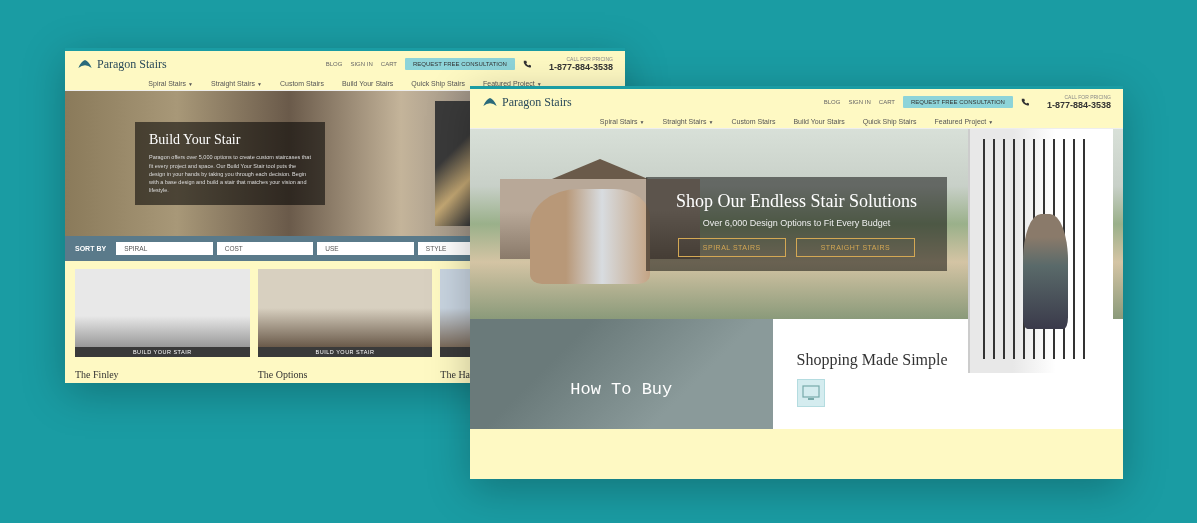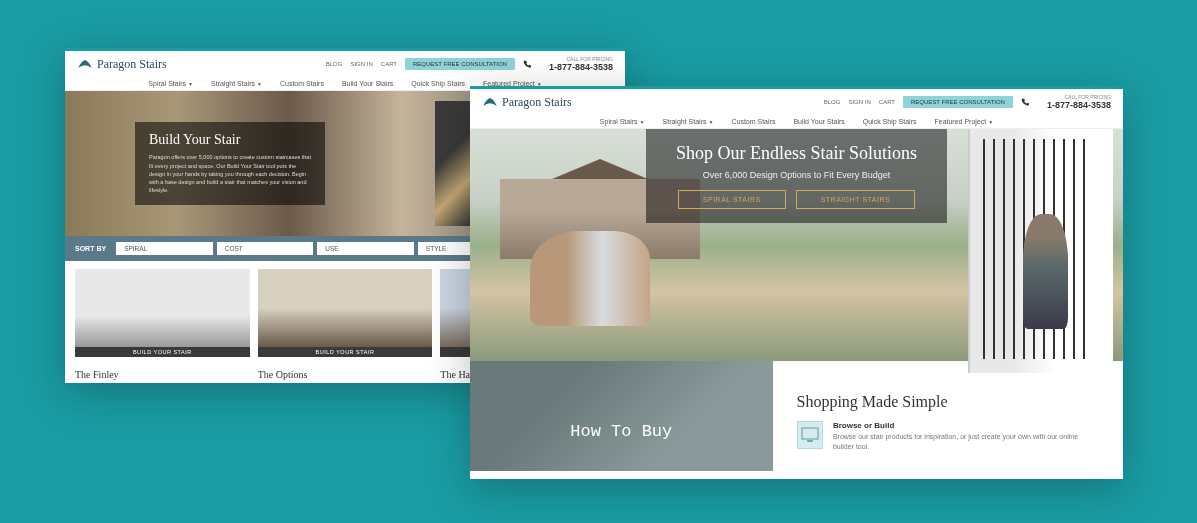--- a/index.html
+++ b/index.html
@@ -1,17 +1,17 @@
 <!DOCTYPE html>
 <html><head>
 <meta charset="utf-8">
 <style>
 *{margin:0;padding:0;box-sizing:border-box;font-family:Arial,Helvetica,sans-serif}
 body{background:#1a9ca3;width:1197px;height:523px;position:relative;overflow:hidden}
-.card{position:absolute;background:#ffffff;box-shadow:0 10px 40px rgba(0,0,0,.25);overflow:hidden}
+.card{position:absolute;background:#fef9c3;box-shadow:0 10px 40px rgba(0,0,0,.25);overflow:hidden}
 .card1{left:65px;top:48px;width:560px;height:335px;border-top:3px solid #1a9ca3}
 .card2{left:470px;top:86px;width:653px;height:393px;border-top:3px solid #1a9ca3}
 .topbar{display:flex;align-items:center;justify-content:space-between;padding:4px 12px;height:26px}
 .logo{display:flex;align-items:center;gap:4px}
 .logo-icon{width:16px;height:12px}
 .logo-text{font-family:Georgia,serif;font-size:12px;color:#2a4a5a}
 .toplinks{display:flex;align-items:center;gap:8px;font-size:6px;color:#666}
 .toplinks span{cursor:pointer}
 .btn-consult{background:#8dd4d9;padding:3px 8px;font-size:6px;color:#333;border-radius:1px;cursor:pointer}
 .phone{display:flex;align-items:center;gap:18px}
@@ -30,21 +30,21 @@
 .filter-box{background:#fff;padding:3px 8px;font-size:6.5px;color:#555;flex:1;cursor:pointer}
 .cards-row{display:flex;gap:8px;padding:8px 10px}
 .pcard{flex:1;display:flex;flex-direction:column}
 .pcard-img{height:78px;background:#ddd;position:relative}
 .pimg1{background:linear-gradient(180deg,#e8e8e8 60%,#999 100%)}
 .pimg2{background:linear-gradient(180deg,#d8d0c0 50%,#6a5a4a 100%)}
 .pimg3{background:linear-gradient(180deg,#c8d4e0 50%,#7a6a5a 100%)}
 .pcard-tag{background:#3a3a3a;color:#fff;text-align:center;font-size:5.5px;padding:2px 0;letter-spacing:.5px}
 .pcard-title{font-family:Georgia,serif;font-size:10px;color:#333;margin:12px 0 2px}
 .pcard-desc{font-size:5px;color:#777;line-height:1.4}
-.hero2{position:relative;height:232px;background:linear-gradient(180deg,#d8e0d8 0%,#c8d0c8 30%,#9ab08a 50%,#d4c4a4 70%,#8a9a7a 100%);display:flex;align-items:flex-start;justify-content:center}
+.hero2{position:relative;height:190px;background:linear-gradient(180deg,#d8e0d8 0%,#c8d0c8 30%,#9ab08a 50%,#d4c4a4 70%,#8a9a7a 100%);display:flex;align-items:center;justify-content:center}
 .hero2-house{position:absolute;left:30px;top:50px;width:200px;height:80px;background:linear-gradient(180deg,#b8a898 40%,#8a7a6a 100%)}
 .hero2-roof{position:absolute;left:40px;top:30px;width:180px;height:30px;background:#6a5a4a;clip-path:polygon(10% 100%,50% 0%,90% 100%)}
 .hero2-person1{position:absolute;left:60px;bottom:35px;width:120px;height:95px;background:linear-gradient(90deg,#b89878 30%,#d8dce0 60%,#c4a484 100%);border-radius:40% 30% 10% 10%}
 .hero2-stair{position:absolute;right:10px;top:0;width:145px;height:244px;background:linear-gradient(90deg,#e8e8e8 30%,#fff 60%);border-left:2px solid #ccc}
 .hero2-rail{position:absolute;right:30px;top:10px;width:110px;height:220px;background:repeating-linear-gradient(90deg,#333 0 2px,transparent 2px 10px)}
 .hero2-person2{position:absolute;right:55px;top:85px;width:45px;height:115px;background:linear-gradient(180deg,#8a7a6a 20%,#5a6a6a 45%,#3a3a4a 100%);border-radius:40% 40% 10% 10%}
 .hero2-box{position:relative;background:rgba(0,0,0,.5);padding:14px 30px;text-align:center;z-index:3}
 .hero2-title{font-family:Georgia,serif;color:#fff;font-size:18px}
 .hero2-sub{color:#eee;font-size:9px;margin:6px 0 10px}
 .hero2-btns{display:flex;gap:10px;justify-content:center}
@@ -187,20 +187,16 @@
     </div>
     <div class="sec2-right">
       <div class="sec2-title">Shopping Made Simple</div>
       <div class="sec2-item">
         <div class="sec2-icon">
           <svg width="20" height="18" viewBox="0 0 20 18">
               <rect x="2" y="2" width="16" height="11" fill="none" stroke="#7aa" stroke-width="1.2"></rect>
               <rect x="7" y="14" width="6" height="2" fill="#7aa"></rect>
             </svg>
         </div>
-        <div>
-          <div class="sec2-item-title">Browse or Build</div>
-          <div class="sec2-item-text">Browse our stair products for inspiration, or just create your own with our online builder tool.</div>
-        </div>
       </div>
     </div>
   </div>
 </div>
 
 </body></html>

